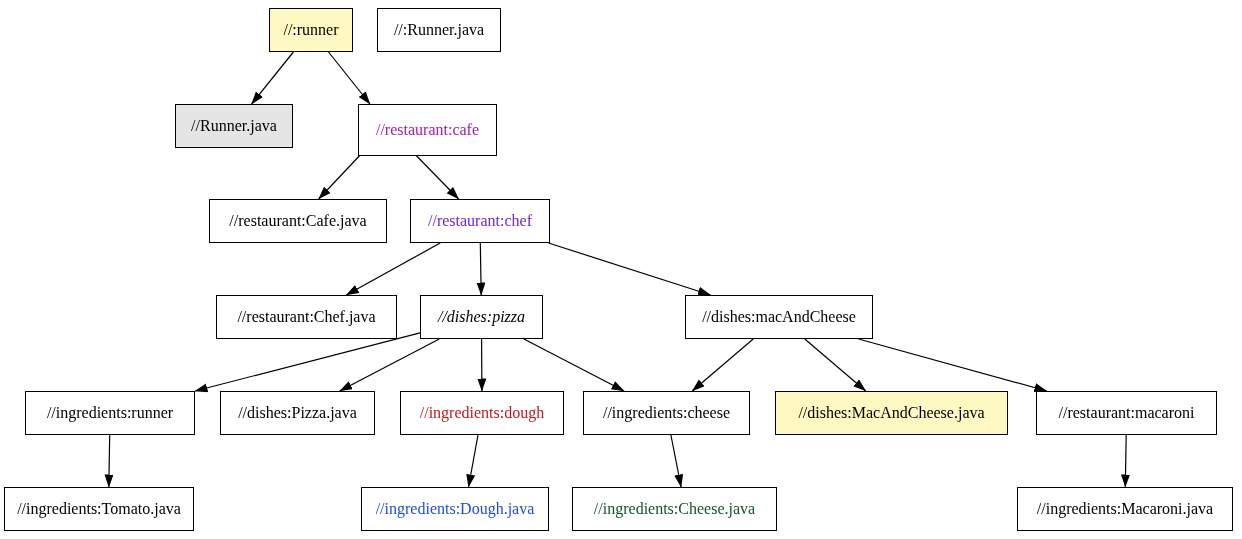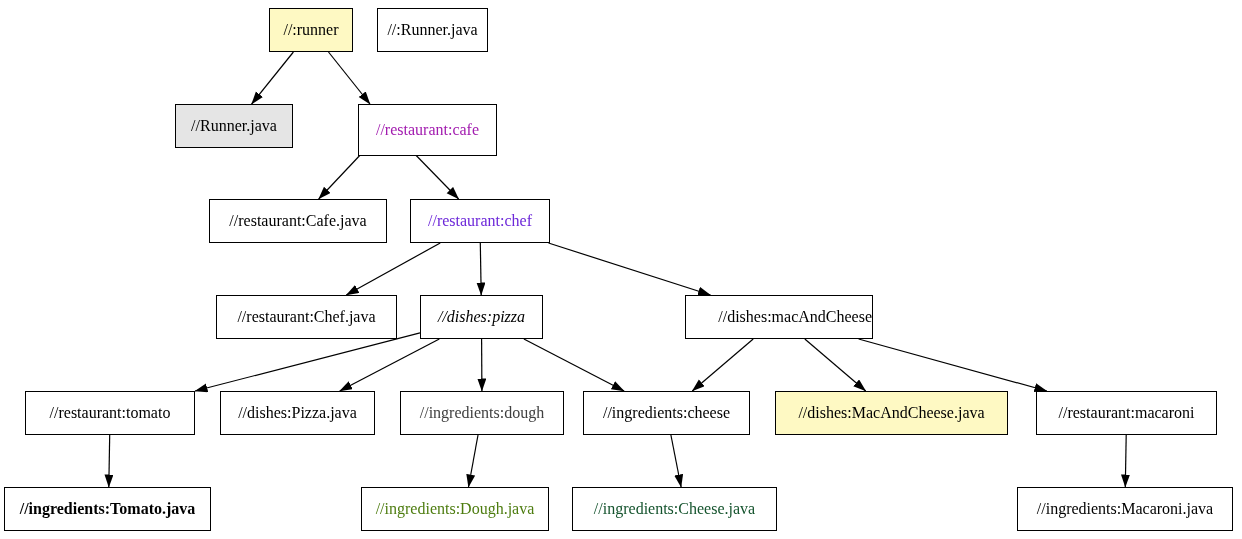--- a/index.html
+++ b/index.html
@@ -65,66 +65,66 @@
         <line x1="109.7" y1="435.0" x2="108.8" y2="487.0" stroke="#000000" stroke-width="1.2" marker-end="url(#arrowhead)"></line>
         <line x1="478.0" y1="435.0" x2="468.5" y2="487.0" stroke="#000000" stroke-width="1.2" marker-end="url(#arrowhead)"></line>
         <line x1="670.9" y1="435.0" x2="681.1" y2="487.0" stroke="#000000" stroke-width="1.2" marker-end="url(#arrowhead)"></line>
         <line x1="1126.2" y1="435.0" x2="1125.3" y2="487.0" stroke="#000000" stroke-width="1.2" marker-end="url(#arrowhead)"></line>
       </g>
   </svg>
   <div id="nodes">
       <div class="node" style="left: 269px; top: 8px; width: 84px; height: 44px; background: #fef9c3; border-color: rgb(0, 0, 0); color: rgb(0, 0, 0);">
         <span>//:runner</span>
       </div>
-      <div class="node" style="left: 377px; top: 8px; width: 111px; height: 44px; background: rgb(255, 255, 255); border-color: rgb(0, 0, 0); color: rgb(0, 0, 0);">
+      <div class="node" style="left: 377px; top: 8px; width: 124px; height: 44px; background: rgb(255, 255, 255); border-color: rgb(0, 0, 0); color: rgb(0, 0, 0);">
         <span>//:Runner.java</span>
       </div>
       <div class="node" style="left: 175px; top: 104px; width: 118px; height: 44px; background: #e5e5e5; border-color: rgb(0, 0, 0); color: rgb(0, 0, 0);">
         <span>//Runner.java</span>
       </div>
       <div class="node" style="left: 318px; top: 104px; width: 139px; height: 52px; background: rgb(255, 255, 255); border-color: rgb(0, 0, 0); color: #a21caf; margin-left: 40px;">
         <span>//restaurant:cafe</span>
       </div>
       <div class="node" style="left: 209px; top: 199px; width: 178px; height: 44px; background: rgb(255, 255, 255); border-color: rgb(0, 0, 0); color: rgb(0, 0, 0);">
         <span>//restaurant:Cafe.java</span>
       </div>
       <div class="node" style="left: 410px; top: 199px; width: 140px; height: 44px; background: rgb(255, 255, 255); border-color: rgb(0, 0, 0); color: #6d28d9;">
         <span>//restaurant:chef</span>
       </div>
       <div class="node" style="left: 216px; top: 295px; width: 181px; height: 44px; background: rgb(255, 255, 255); border-color: rgb(0, 0, 0); color: rgb(0, 0, 0);">
         <span>//restaurant:Chef.java</span>
       </div>
       <div class="node" style="left: 420px; top: 295px; width: 123px; height: 44px; background: rgb(255, 255, 255); border-color: rgb(0, 0, 0); color: rgb(0, 0, 0); font-style: italic;">
         <span>//dishes:pizza</span>
       </div>
-      <div class="node" style="left: 685px; top: 295px; width: 188px; height: 44px; background: rgb(255, 255, 255); border-color: rgb(0, 0, 0); color: rgb(0, 0, 0); justify-content: flex-end;">
+      <div class="node" style="left: 685px; top: 295px; width: 188px; height: 44px; background: rgb(255, 255, 255); border-color: rgb(0, 0, 0); color: rgb(0, 0, 0);">
         <span>//dishes:macAndCheese</span>
       </div>
       <div class="node" style="left: 25px; top: 391px; width: 170px; height: 44px; background: rgb(255, 255, 255); border-color: rgb(0, 0, 0); color: rgb(0, 0, 0);">
-        <span>//restaurant:tomato</span>
+        <span>//ingredients:runner</span>
       </div>
       <div class="node" style="left: 220px; top: 391px; width: 155px; height: 44px; background: rgb(255, 255, 255); border-color: rgb(0, 0, 0); color: rgb(0, 0, 0);">
         <span>//dishes:Pizza.java</span>
       </div>
-      <div class="node" style="left: 400px; top: 391px; width: 164px; height: 44px; background: rgb(255, 255, 255); border-color: rgb(0, 0, 0); color: #404040;">
+      <div class="node" style="left: 400px; top: 391px; width: 164px; height: 44px; background: rgb(255, 255, 255); border-color: rgb(0, 0, 0); color: #b91c1c;">
         <span>//ingredients:dough</span>
       </div>
       <div class="node" style="left: 583px; top: 391px; width: 167px; height: 44px; background: rgb(255, 255, 255); border-color: rgb(0, 0, 0); color: rgb(0, 0, 0);">
         <span>//ingredients:cheese</span>
       </div>
       <div class="node" style="left: 775px; top: 391px; width: 233px; height: 44px; background: #fef9c3; border-color: rgb(0, 0, 0); color: rgb(0, 0, 0);">
         <span>//dishes:MacAndCheese.java</span>
       </div>
       <div class="node" style="left: 1036px; top: 391px; width: 181px; height: 44px; background: rgb(255, 255, 255); border-color: rgb(0, 0, 0); color: rgb(0, 0, 0);">
         <span>//restaurant:macaroni</span>
       </div>
-      <div class="node" style="left: 4px; top: 487px; width: 207px; height: 44px; background: rgb(255, 255, 255); border-color: rgb(0, 0, 0); color: rgb(0, 0, 0); font-weight: bold;">
+      <div class="node" style="left: 4px; top: 487px; width: 190px; height: 44px; background: rgb(255, 255, 255); border-color: rgb(0, 0, 0); color: rgb(0, 0, 0);">
         <span>//ingredients:Tomato.java</span>
       </div>
-      <div class="node" style="left: 361px; top: 487px; width: 188px; height: 44px; background: rgb(255, 255, 255); border-color: rgb(0, 0, 0); color: #4d7c0f;">
+      <div class="node" style="left: 361px; top: 487px; width: 188px; height: 44px; background: rgb(255, 255, 255); border-color: rgb(0, 0, 0); color: #1d4ed8;">
         <span>//ingredients:Dough.java</span>
       </div>
       <div class="node" style="left: 572px; top: 487px; width: 205px; height: 44px; background: rgb(255, 255, 255); border-color: rgb(0, 0, 0); color: #14532d;">
         <span>//ingredients:Cheese.java</span>
       </div>
       <div class="node" style="left: 1017px; top: 487px; width: 216px; height: 44px; background: rgb(255, 255, 255); border-color: rgb(0, 0, 0); color: rgb(0, 0, 0);">
         <span>//ingredients:Macaroni.java</span>
       </div>
     </div>
 </div>

